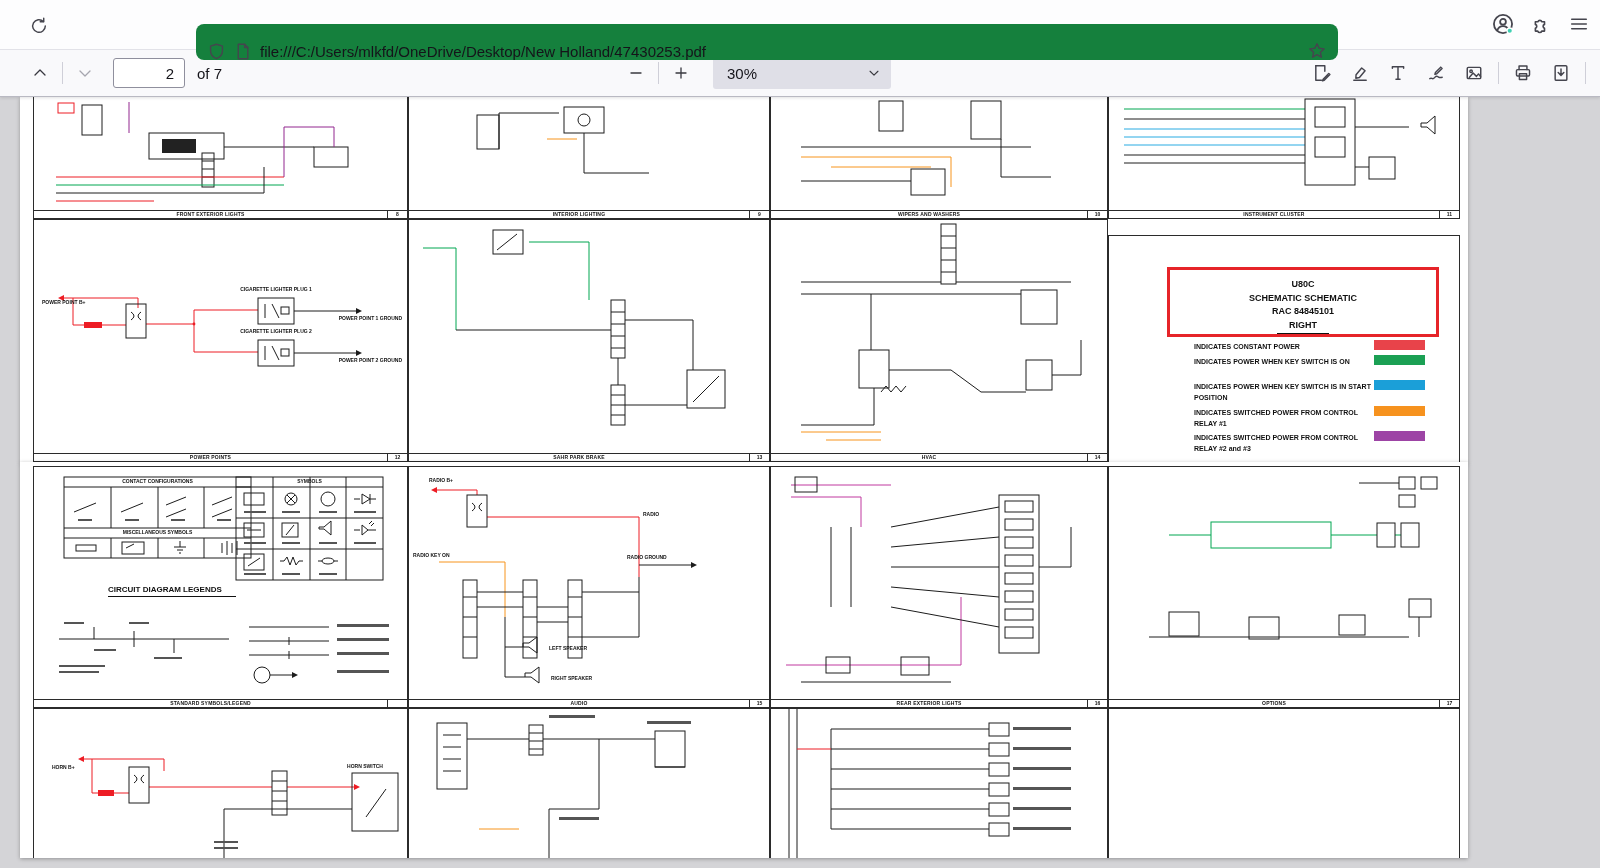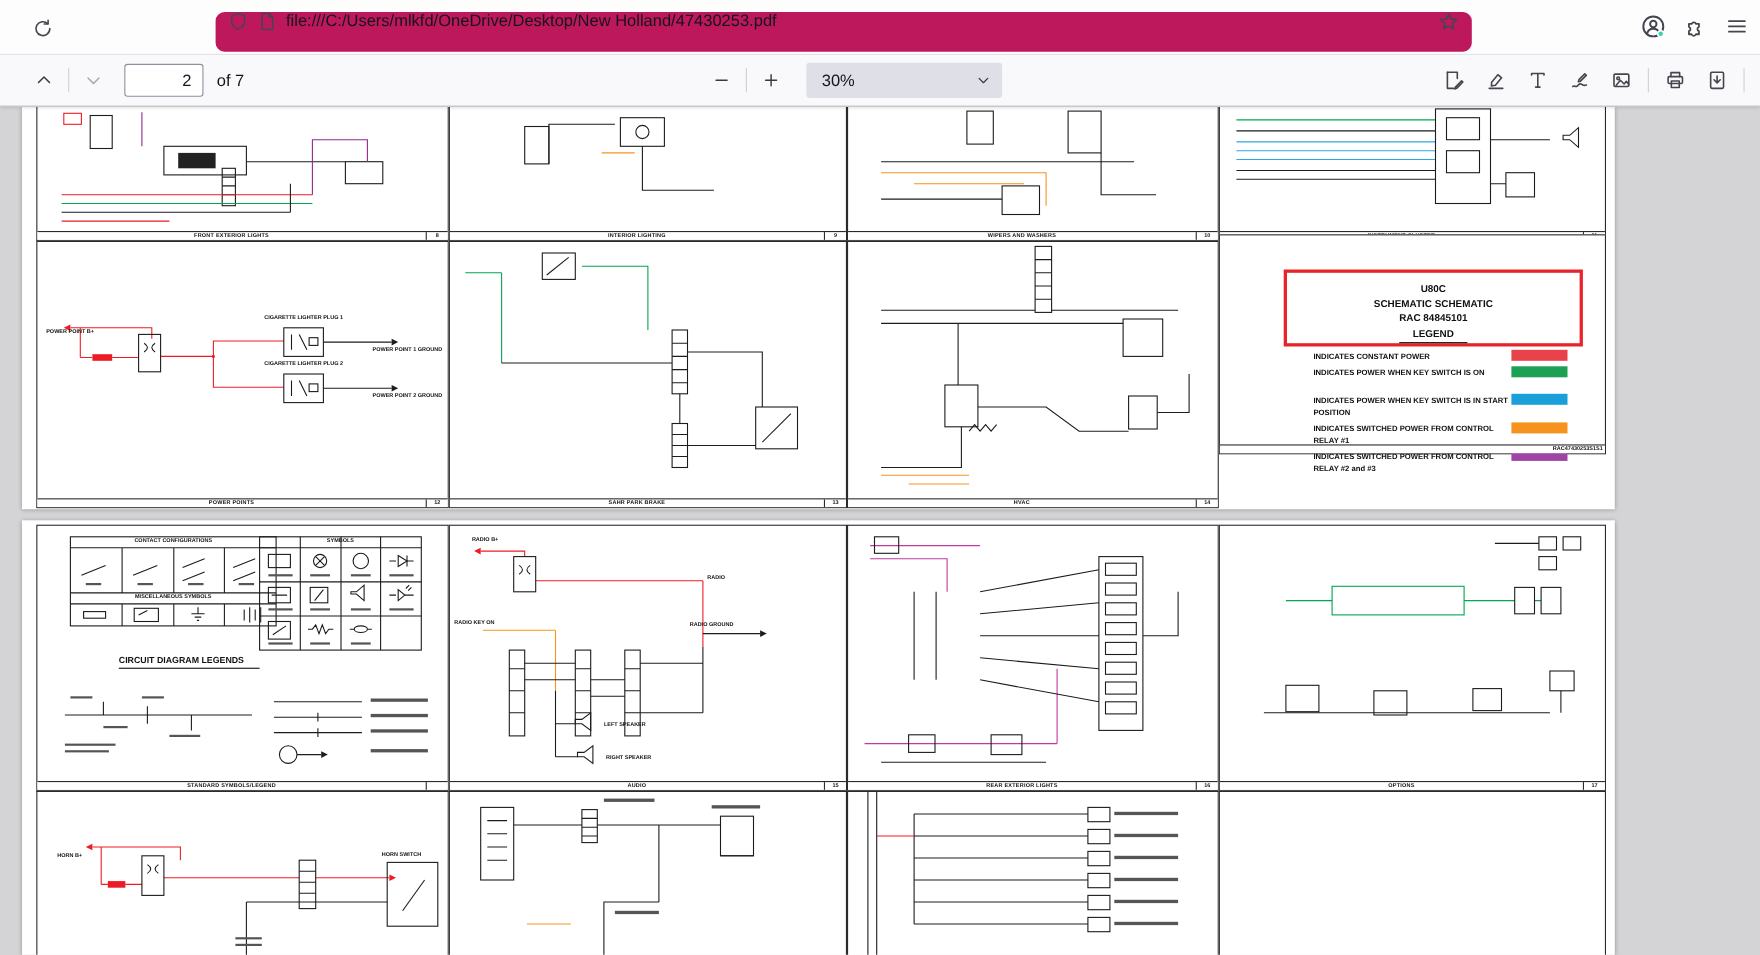--- a/index.html
+++ b/index.html
@@ -1,42 +1,42 @@
 <!DOCTYPE html>
 <html><head>
 <meta charset="utf-8">
 <style>
 *{margin:0;padding:0;box-sizing:border-box}
 html,body{width:1600px;height:868px;overflow:hidden;font-family:"Liberation Sans",sans-serif;background:#d4d4d7}
 
 .browser-bar{position:absolute;top:0;left:0;width:1600px;height:50px;background:#fdfdfe;border-bottom:1px solid #e2e2e8;z-index:6}
 .ibtn{display:flex;align-items:center;justify-content:center;border:none;background:transparent;border-radius:4px;cursor:pointer}
 .reload-btn{position:absolute;left:26px;top:13px;width:26px;height:26px}
-.url-bar{position:absolute;left:196px;top:11px;width:1142px;height:36px;background:#be185d;border-radius:8px;display:flex;align-items:flex-start;padding:0 12px;gap:10px}
+.url-bar{position:absolute;left:196px;top:24px;width:1142px;height:36px;background:#15803d;border-radius:8px;display:flex;align-items:flex-end;padding:0 12px;gap:10px}
 .url-text{flex:1;font-size:15px;color:#15141a;white-space:nowrap;overflow:hidden}
 .browser-right{position:absolute;left:1490px;top:11px;display:flex;gap:12px;align-items:center}
 .browser-right .ibtn{width:26px;height:26px}
 svg.ic{stroke:#45454e;fill:none;stroke-width:1.3;stroke-linecap:round;stroke-linejoin:round}
 
 .pdf-toolbar{position:absolute;top:50px;left:0;width:1600px;height:47px;background:#f9f9fb;border-bottom:1px solid #b9b9c2;box-shadow:0 1px 3px rgba(0,0,0,.12);z-index:5}
 .tb-group{position:absolute;top:0;height:46px;display:flex;align-items:center}
 .tb-left{left:24px;gap:4px}
-.tb-center{left:640px;gap:4px}
+.tb-center{left:620px;gap:4px}
 .tb-right{left:1306px;gap:6px}
 .tb-btn{width:32px;height:32px;display:flex;align-items:center;justify-content:center;border:none;background:transparent;border-radius:4px;cursor:pointer}
 .vdiv{width:1px;height:22px;background:#cfcfd8;margin:0 2px}
 .page-input{width:72px;height:30px;border:1px solid #8f8f9d;border-radius:3px;background:#fff;text-align:right;padding-right:10px;font-size:15px;color:#15141a;margin-left:8px}
 .of-label{font-size:15px;color:#15141a;margin-left:8px}
 .zoom-select{height:32px;width:178px;background:#dfdfe7;border-radius:3px;display:flex;align-items:center;padding:0 10px 0 14px;font-size:15px;color:#15141a;margin-left:12px;cursor:pointer}
 .zoom-select .zs-label{flex:1}
 
 .viewer{position:absolute;top:97px;left:0;width:1600px;height:771px;background:#d4d4d7;overflow:hidden}
 .page{position:absolute;background:#fff;box-shadow:0 1px 4px rgba(0,0,0,.3);overflow:hidden}
 .page1{left:20px;top:0;width:1448px;height:366px}
-.page2{left:20px;top:376px;width:1448px;height:396px}
+.page2{left:20px;top:365px;width:1448px;height:396px}
 .panel{position:absolute;border:1px solid #2b2b2b;background:#fff}
 .pstrip{position:absolute;left:0;right:0;bottom:0;height:8px;border-top:1px solid #2b2b2b;display:flex;background:#fff}
 .ptitle{flex:1;text-align:center;font-size:5px;font-weight:700;line-height:7px;color:#111;letter-spacing:.2px}
 .pnum{width:20px;border-left:1px solid #2b2b2b;text-align:center;font-size:5px;font-weight:700;line-height:7px;color:#111}
 .deco{position:absolute;left:0;top:0}
 .deco .cmp{stroke:#1c1c1c;fill:none;stroke-width:1}
 .deco .wk{stroke:#1c1c1c;fill:none;stroke-width:1}
 .deco .wr{stroke:#ed1c24;fill:none;stroke-width:1}
 .deco .wg{stroke:#00a651;fill:none;stroke-width:1}
 .deco .wo{stroke:#f7941d;fill:none;stroke-width:1}
@@ -316,26 +316,26 @@
         <rect class="cmp" x="255" y="140" width="26" height="30"></rect>
         <path class="wo" d="M30 212H110M55 220H110"></path>
         <path class="wk" d="M110 172l5-6 5 6 5-6 5 6 5-6"></path>
       </svg>
       <div class="pstrip">
         <span class="ptitle">HVAC</span>
         <span class="pnum">14</span>
       </div>
     </div>
 
-    <div class="panel" style="left:1088px;top:116px;width:352px;height:200px">
+    <div class="panel" style="left:1088px;top:138px;width:352px;height:243px">
       <div class="legend-box" style="border-color: rgb(230, 36, 41);">
         <div>U80C</div>
         <div>SCHEMATIC SCHEMATIC</div>
         <div>RAC 84845101</div>
-        <div><span class="ul">LEGEND</span></div>
+        <div><span class="ul">RIGHT</span></div>
       </div>
       <div class="leg-row" style="top:105px">INDICATES CONSTANT POWER</div>
       <div class="leg-swatch" style="top: 104px; background: rgb(232, 67, 74);"></div>
       <div class="leg-row" style="top:120px">INDICATES POWER WHEN KEY SWITCH IS ON</div>
       <div class="leg-swatch" style="top: 119px; background: rgb(27, 160, 84);"></div>
       <div class="leg-row" style="top:145px">INDICATES POWER WHEN KEY SWITCH IS IN  START POSITION</div>
       <div class="leg-swatch" style="top: 144px; background: rgb(27, 159, 216);"></div>
       <div class="leg-row" style="top:171px">INDICATES SWITCHED POWER FROM CONTROL RELAY #1</div>
       <div class="leg-swatch" style="top: 170px; background: rgb(246, 146, 30);"></div>
       <div class="leg-row" style="top:196px">INDICATES SWITCHED POWER FROM CONTROL RELAY #2 and #3</div>

